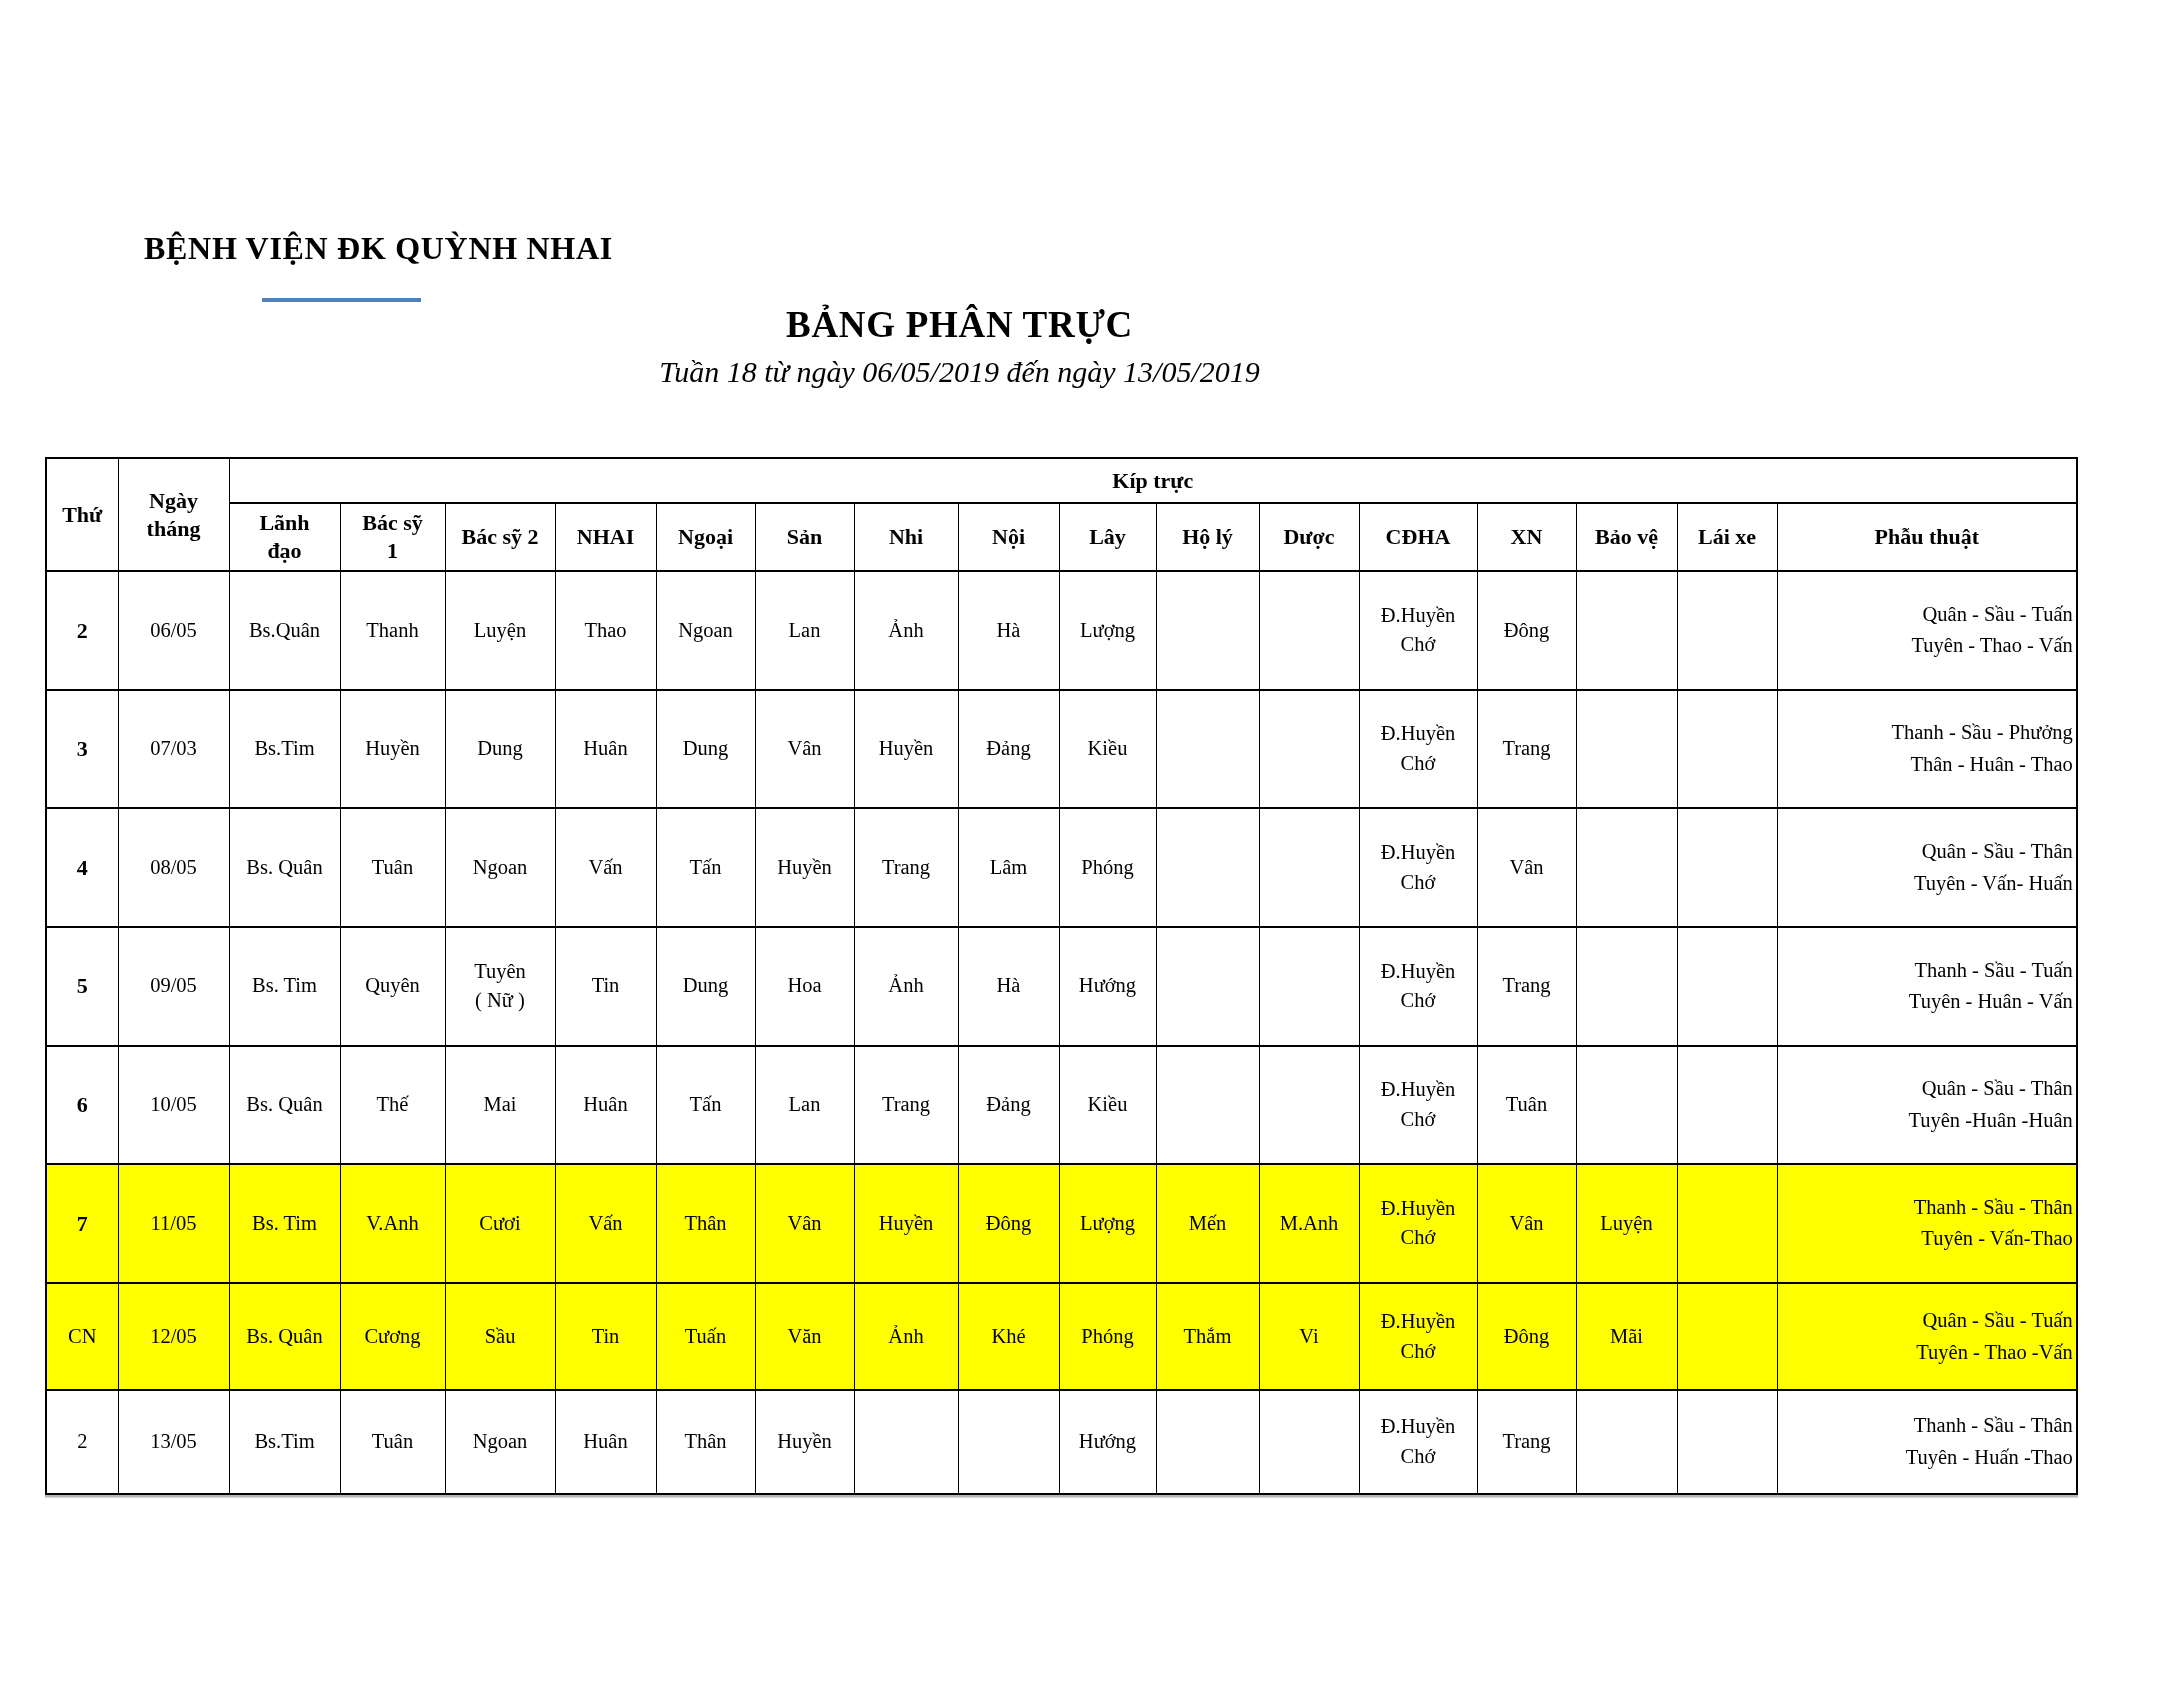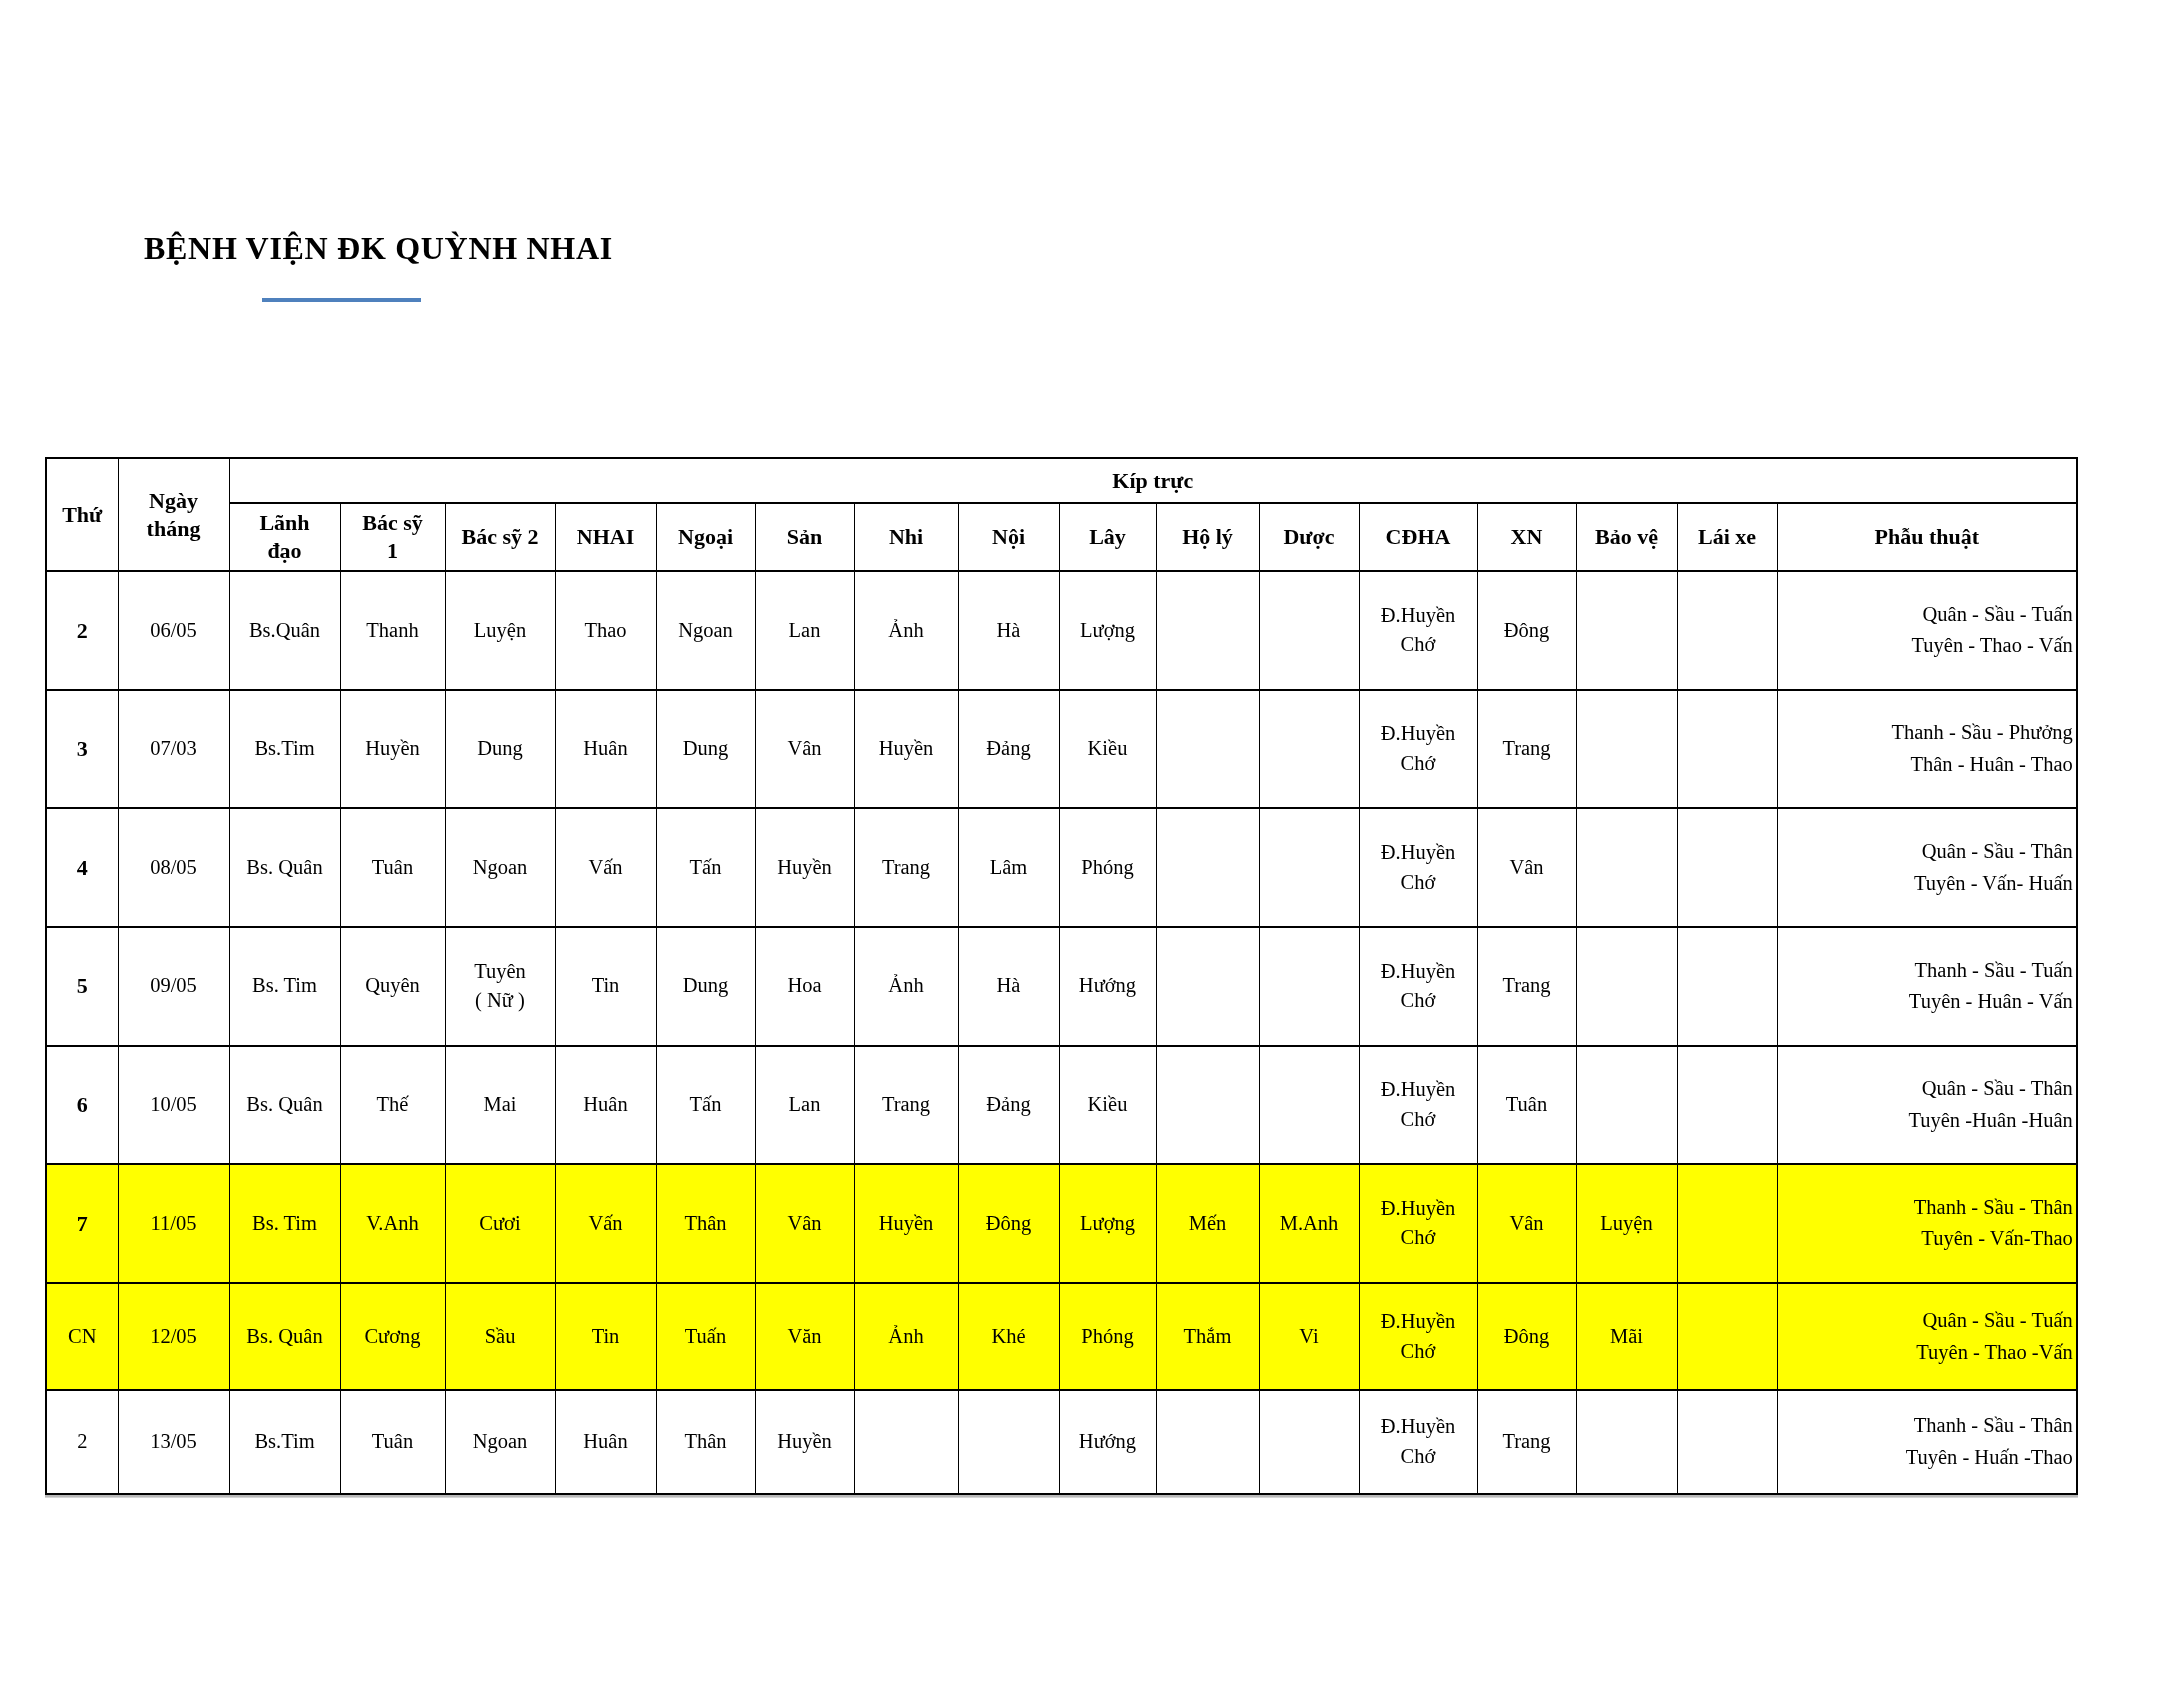--- a/index.html
+++ b/index.html
@@ -52,20 +52,24 @@
   td.surg div{line-height:1.55;text-align:right;}
 </style>
 </head>
 <body>
 
 <div class="page">
 
   <div class="org">BỆNH VIỆN ĐK QUỲNH NHAI</div>
   <div class="org-underline"></div>
 
+  <div class="title-wrap">
+    <div class="title">BẢNG PHÂN TRỰC</div>
+    <div class="subtitle">Tuần 18 từ ngày 06/05/2019 đến ngày 13/05/2019</div>
+  </div>
 
   <table class="roster">
     <colgroup>
       <col style="width:72px">
         <col style="width:111px">
         <col style="width:111px">
       <col style="width:105px">
         <col style="width:110px">
         <col style="width:101px">
       <col style="width:99px">

